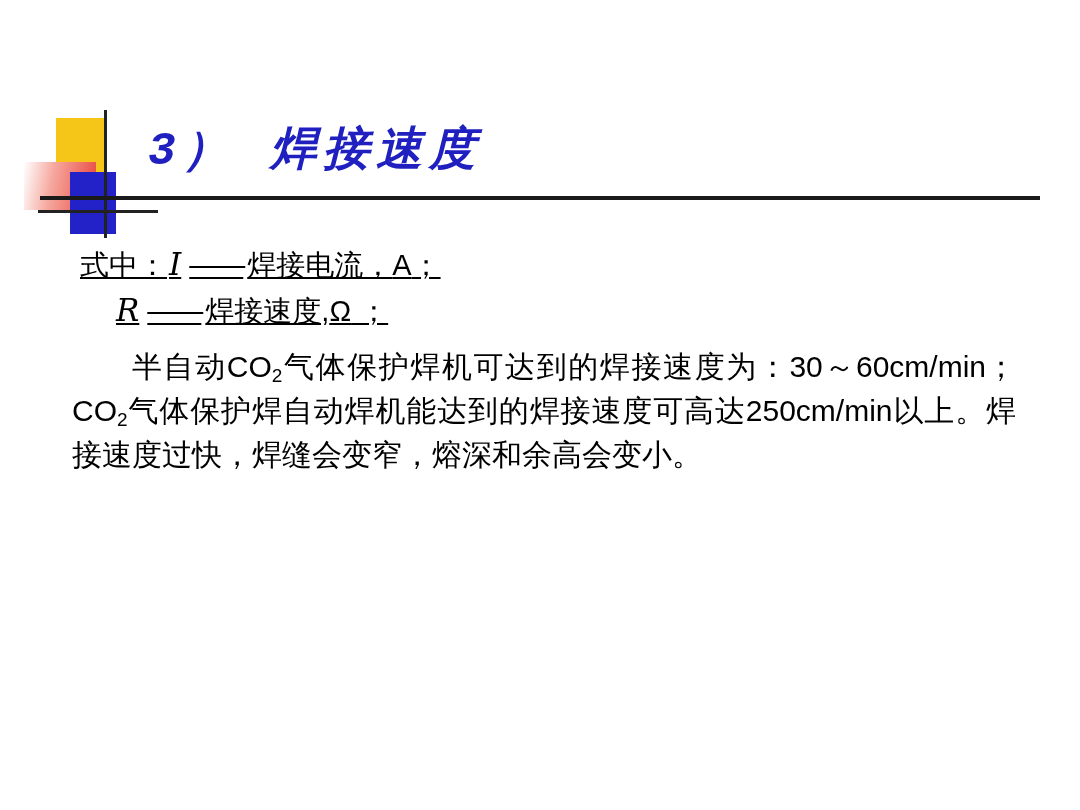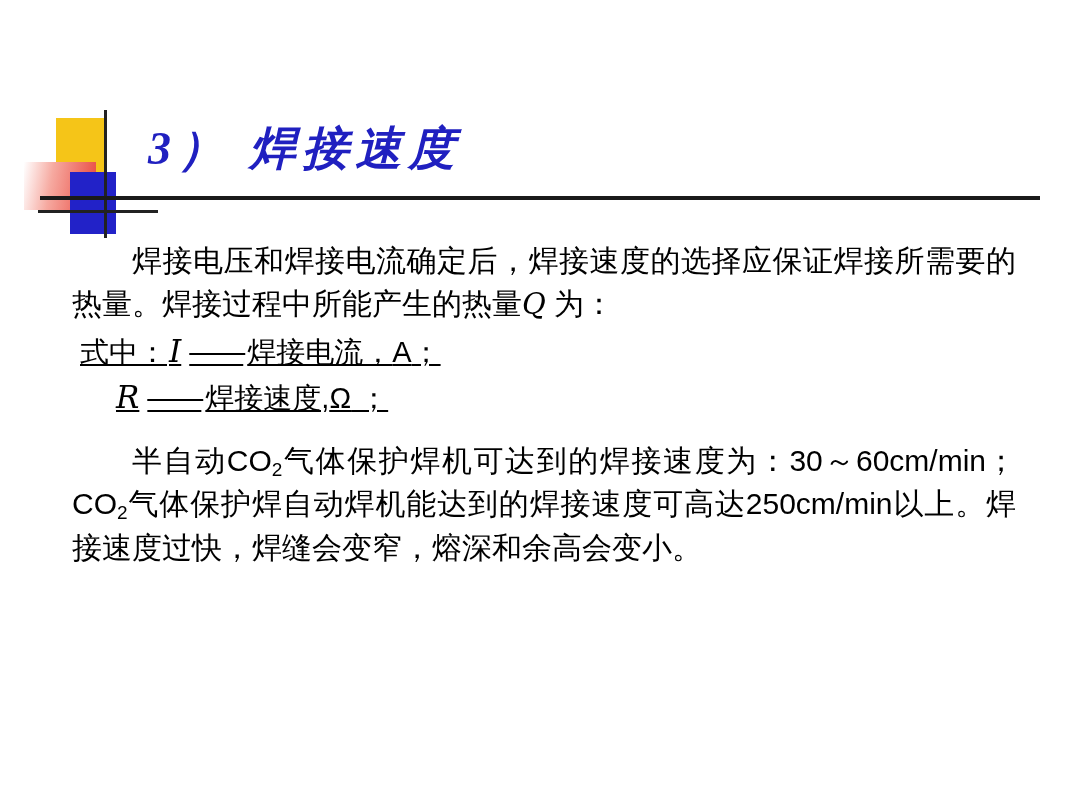--- a/index.html
+++ b/index.html
@@ -68,21 +68,21 @@
     width: 120px;
     height: 3px;
     background: #222222;
   }
 
   
   .title {
     position: absolute;
     left: 148px;
     top: 118px;
-    font-family: Liberation Serif, serif;
+    font-family: Liberation Mono, monospace;
     font-style: italic;
     font-weight: bold;
     font-size: 46px;
     letter-spacing: 7px;
     color: #2020c0;
     white-space: nowrap;
   }
   .title-underline {
     position: absolute;
     left: 40px;
@@ -161,21 +161,21 @@
   }
   .where-line .dash {
     letter-spacing: -2px;
     padding: 0 4px 0 6px;
   }
   .where-line .unit {
     font-family: "Liberation Sans", sans-serif;
   }
 
   .para-last {
-    margin-top: 20px;
+    margin-top: 14px;
   }
   .para-last sub {
     font-size: 19px;
     vertical-align: -0.25em;
   }
 </style>
 </head>
 <body>
 
 <div class="slide">
@@ -186,21 +186,20 @@
     <div class="orn-blue"></div>
     <div class="orn-vline"></div>
     <div class="orn-hline"></div>
   </div>
 
   <div class="title">3） 焊接速度</div>
   <div class="title-underline"></div>
 
   <div class="body">
 
-    <p class="para"><span>焊接电压和焊接电流确定后，焊接速度的选择应保证焊接所需要的热量。焊接过程中所能产生的热量</span><span class="mathvar">Q</span><span> 为：</span></p>
 
 
     <div class="where-line l1"><span>式中：</span><span class="sym">I</span><span class="dash">——</span><span>焊接电流，</span><span class="unit">A</span><span>；</span></div>
 
     <div class="where-line l2"><span class="sym">R</span><span class="dash">——</span><span>焊接速度,</span><span class="unit">Ω</span><span> ；</span></div>
 
 
     <p class="para para-last"><span>半自动CO</span><sub>2</sub><span>气体保护焊机可达到的焊接速度为：30～60cm/min；CO</span><sub>2</sub><span>气体保护焊自动焊机能达到的焊接速度可高达250cm/min以上。焊接速度过快，焊缝会变窄，熔深和余高会变小。</span></p>
 
   </div>

